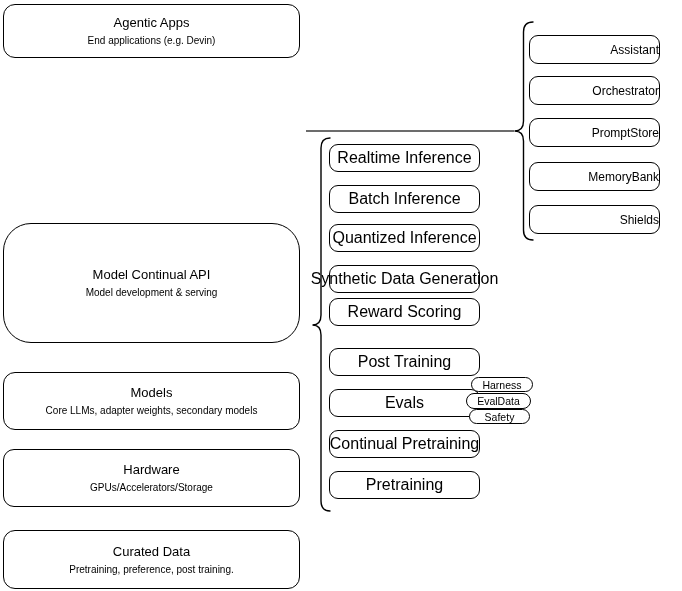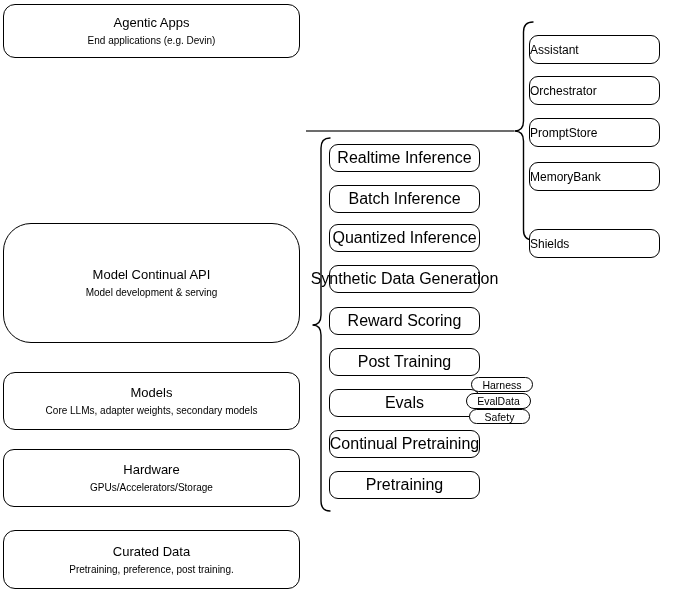--- a/index.html
+++ b/index.html
@@ -52,21 +52,21 @@
     position: absolute;
     left: 529px;
     width: 131px;
     height: 29px;
     border: 1.3px solid #000;
     border-radius: 9px;
     background: #fff;
     box-sizing: border-box;
     display: flex;
     align-items: center;
-    justify-content: flex-start;
+    justify-content: flex-end;
     font-size: 12px;
     white-space: nowrap;
   }
   .pill {
     position: absolute;
     border: 1.3px solid #000;
     border-radius: 999px;
     background: #fff;
     box-sizing: border-box;
     display: flex;
@@ -117,21 +117,21 @@
   </div>
   <div class="mbox" style="top:185px;">
     <span>Batch Inference</span>
   </div>
   <div class="mbox" style="top:224px;">
     <span>Quantized Inference</span>
   </div>
   <div class="mbox" style="top:265px;">
     <span>Synthetic Data Generation</span>
   </div>
-  <div class="mbox" style="top:307px;">
+  <div class="mbox" style="top:298px;">
     <span>Reward Scoring</span>
   </div>
   <div class="mbox" style="top:348px;text-align:right;">
     <span>Post Training</span>
   </div>
   <div class="mbox" style="top:389px;">
     <span>Evals</span>
   </div>
   <div class="mbox" style="top:430px;">
     <span>Continual Pretraining</span>
@@ -155,17 +155,17 @@
   </div>
   <div class="rbox" style="top:76px;">
     <span>Orchestrator</span>
   </div>
   <div class="rbox" style="top:118px;">
     <span>PromptStore</span>
   </div>
   <div class="rbox" style="top:162px;">
     <span>MemoryBank</span>
   </div>
-  <div class="rbox" style="top:205px;margin-top:24px;">
+  <div class="rbox" style="top:205px;">
     <span>Shields</span>
   </div>
 
 </div>
 
 </body></html>

